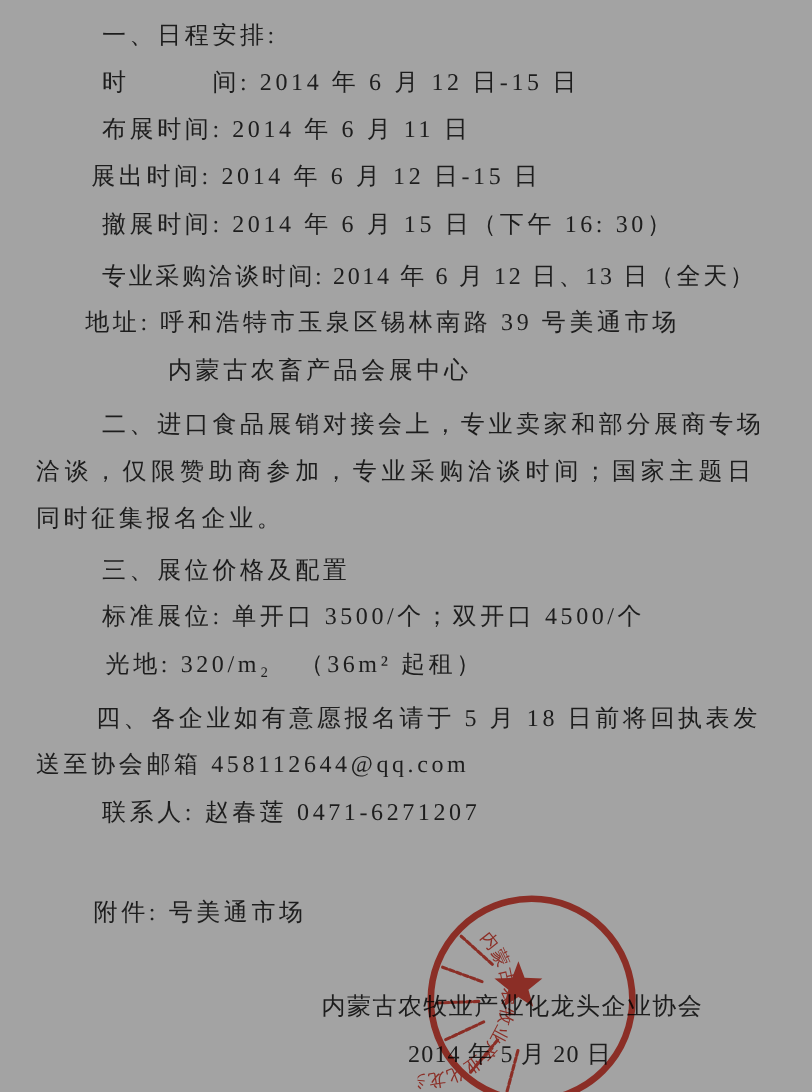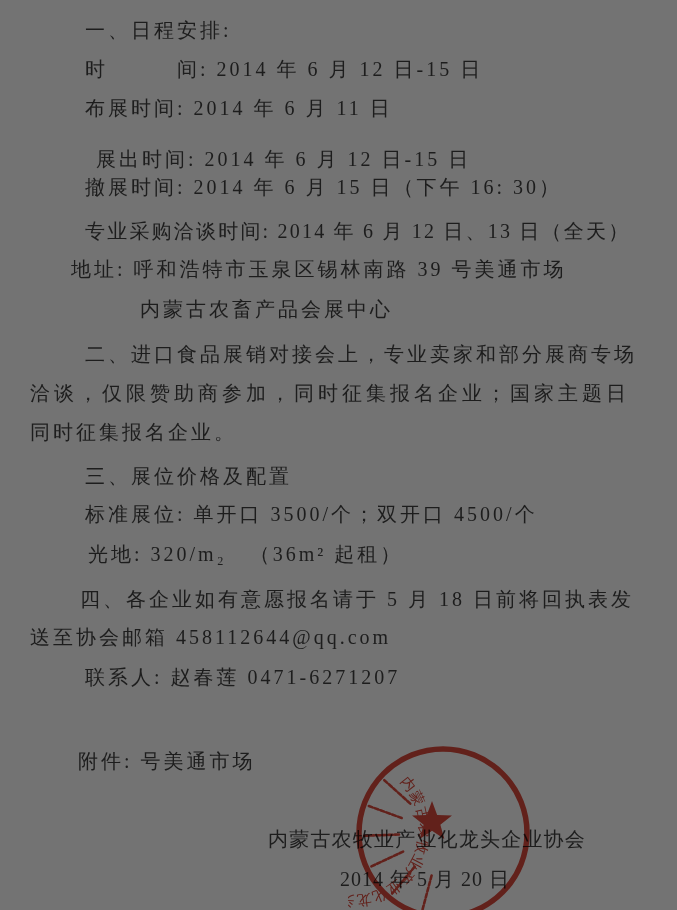--- a/index.html
+++ b/index.html
@@ -2,40 +2,40 @@
 <html><head>
 <meta charset="utf-8">
 <style>
   html, body { margin: 0; padding: 0; }
   body { width: 677px; height: 910px; background: #f4f4f4; }
 
   .page {
     position: relative;
     width: 677px;
     height: 910px;
-    background: #737373;
+    background: #a3a3a3;
     overflow: hidden;
     font-family: "Liberation Serif", "DejaVu Serif", serif;
   }
 
   .ln {
     position: absolute;
     margin: 0;
     font-size: 20px;
     line-height: 26px;
     letter-spacing: 3px;
     color: #1d1d1d;
     white-space: pre;
   }
 
   
   .l1  { left: 85px;  top: 17px;  }
   .l2  { left: 85px;  top: 56px;  }
   .l3  { left: 85px;  top: 95px;  }
-  .l4  { left: 96px;  top: 134px; margin-top: 12px; }
+  .l4  { left: 76px;  top: 134px; }
   .l5  { left: 85px;  top: 174px; }
   .l6  { left: 85px;  top: 218px; letter-spacing: 2.2px; text-align: right; }
   .l7  { left: 71px;  top: 256px; }
   .l8  { left: 140px; top: 296px; }
   .l9  { left: 85px;  top: 341px; }
   .l10 { left: 30px;  top: 380px; letter-spacing: 4px; }
   .l11 { left: 30px;  top: 419px; }
   .l12 { left: 85px;  top: 463px; }
   .l13 { left: 85px;  top: 501px; }
   .l14 { left: 88px;  top: 541px; }
@@ -63,21 +63,21 @@
 
   <p class="ln l1">一、日程安排:</p>
   <p class="ln l2">时　　　间: 2014 年 6 月 12 日-15 日</p>
   <p class="ln l3">布展时间: 2014 年 6 月 11 日</p>
   <p class="ln l4">展出时间: 2014 年 6 月 12 日-15 日</p>
   <p class="ln l5">撤展时间: 2014 年 6 月 15 日（下午 16: 30）</p>
   <p class="ln l6">专业采购洽谈时间: 2014 年 6 月 12 日、13 日（全天）</p>
   <p class="ln l7">地址: 呼和浩特市玉泉区锡林南路 39 号美通市场</p>
   <p class="ln l8">内蒙古农畜产品会展中心</p>
   <p class="ln l9">二、进口食品展销对接会上，专业卖家和部分展商专场</p>
-  <p class="ln l10">洽谈，仅限赞助商参加，同时征集报名企业；国家主题日</p>
+  <p class="ln l10">洽谈，仅限赞助商参加，专业采购洽谈时间；国家主题日</p>
   <p class="ln l11">同时征集报名企业。</p>
   <p class="ln l12">三、展位价格及配置</p>
   <p class="ln l13">标准展位: 单开口 3500/个；双开口 4500/个</p>
   <p class="ln l14">光地: 320/m₂　（36m² 起租）</p>
   <p class="ln l15">四、各企业如有意愿报名请于 5 月 18 日前将回执表发</p>
   <p class="ln l16">送至协会邮箱 458112644@qq.com</p>
   <p class="ln l17">联系人: 赵春莲 0471-6271207</p>
   <p class="ln l18">附件: 号美通市场</p>
 
   <p class="ln l19">内蒙古农牧业产业化龙头企业协会</p>

